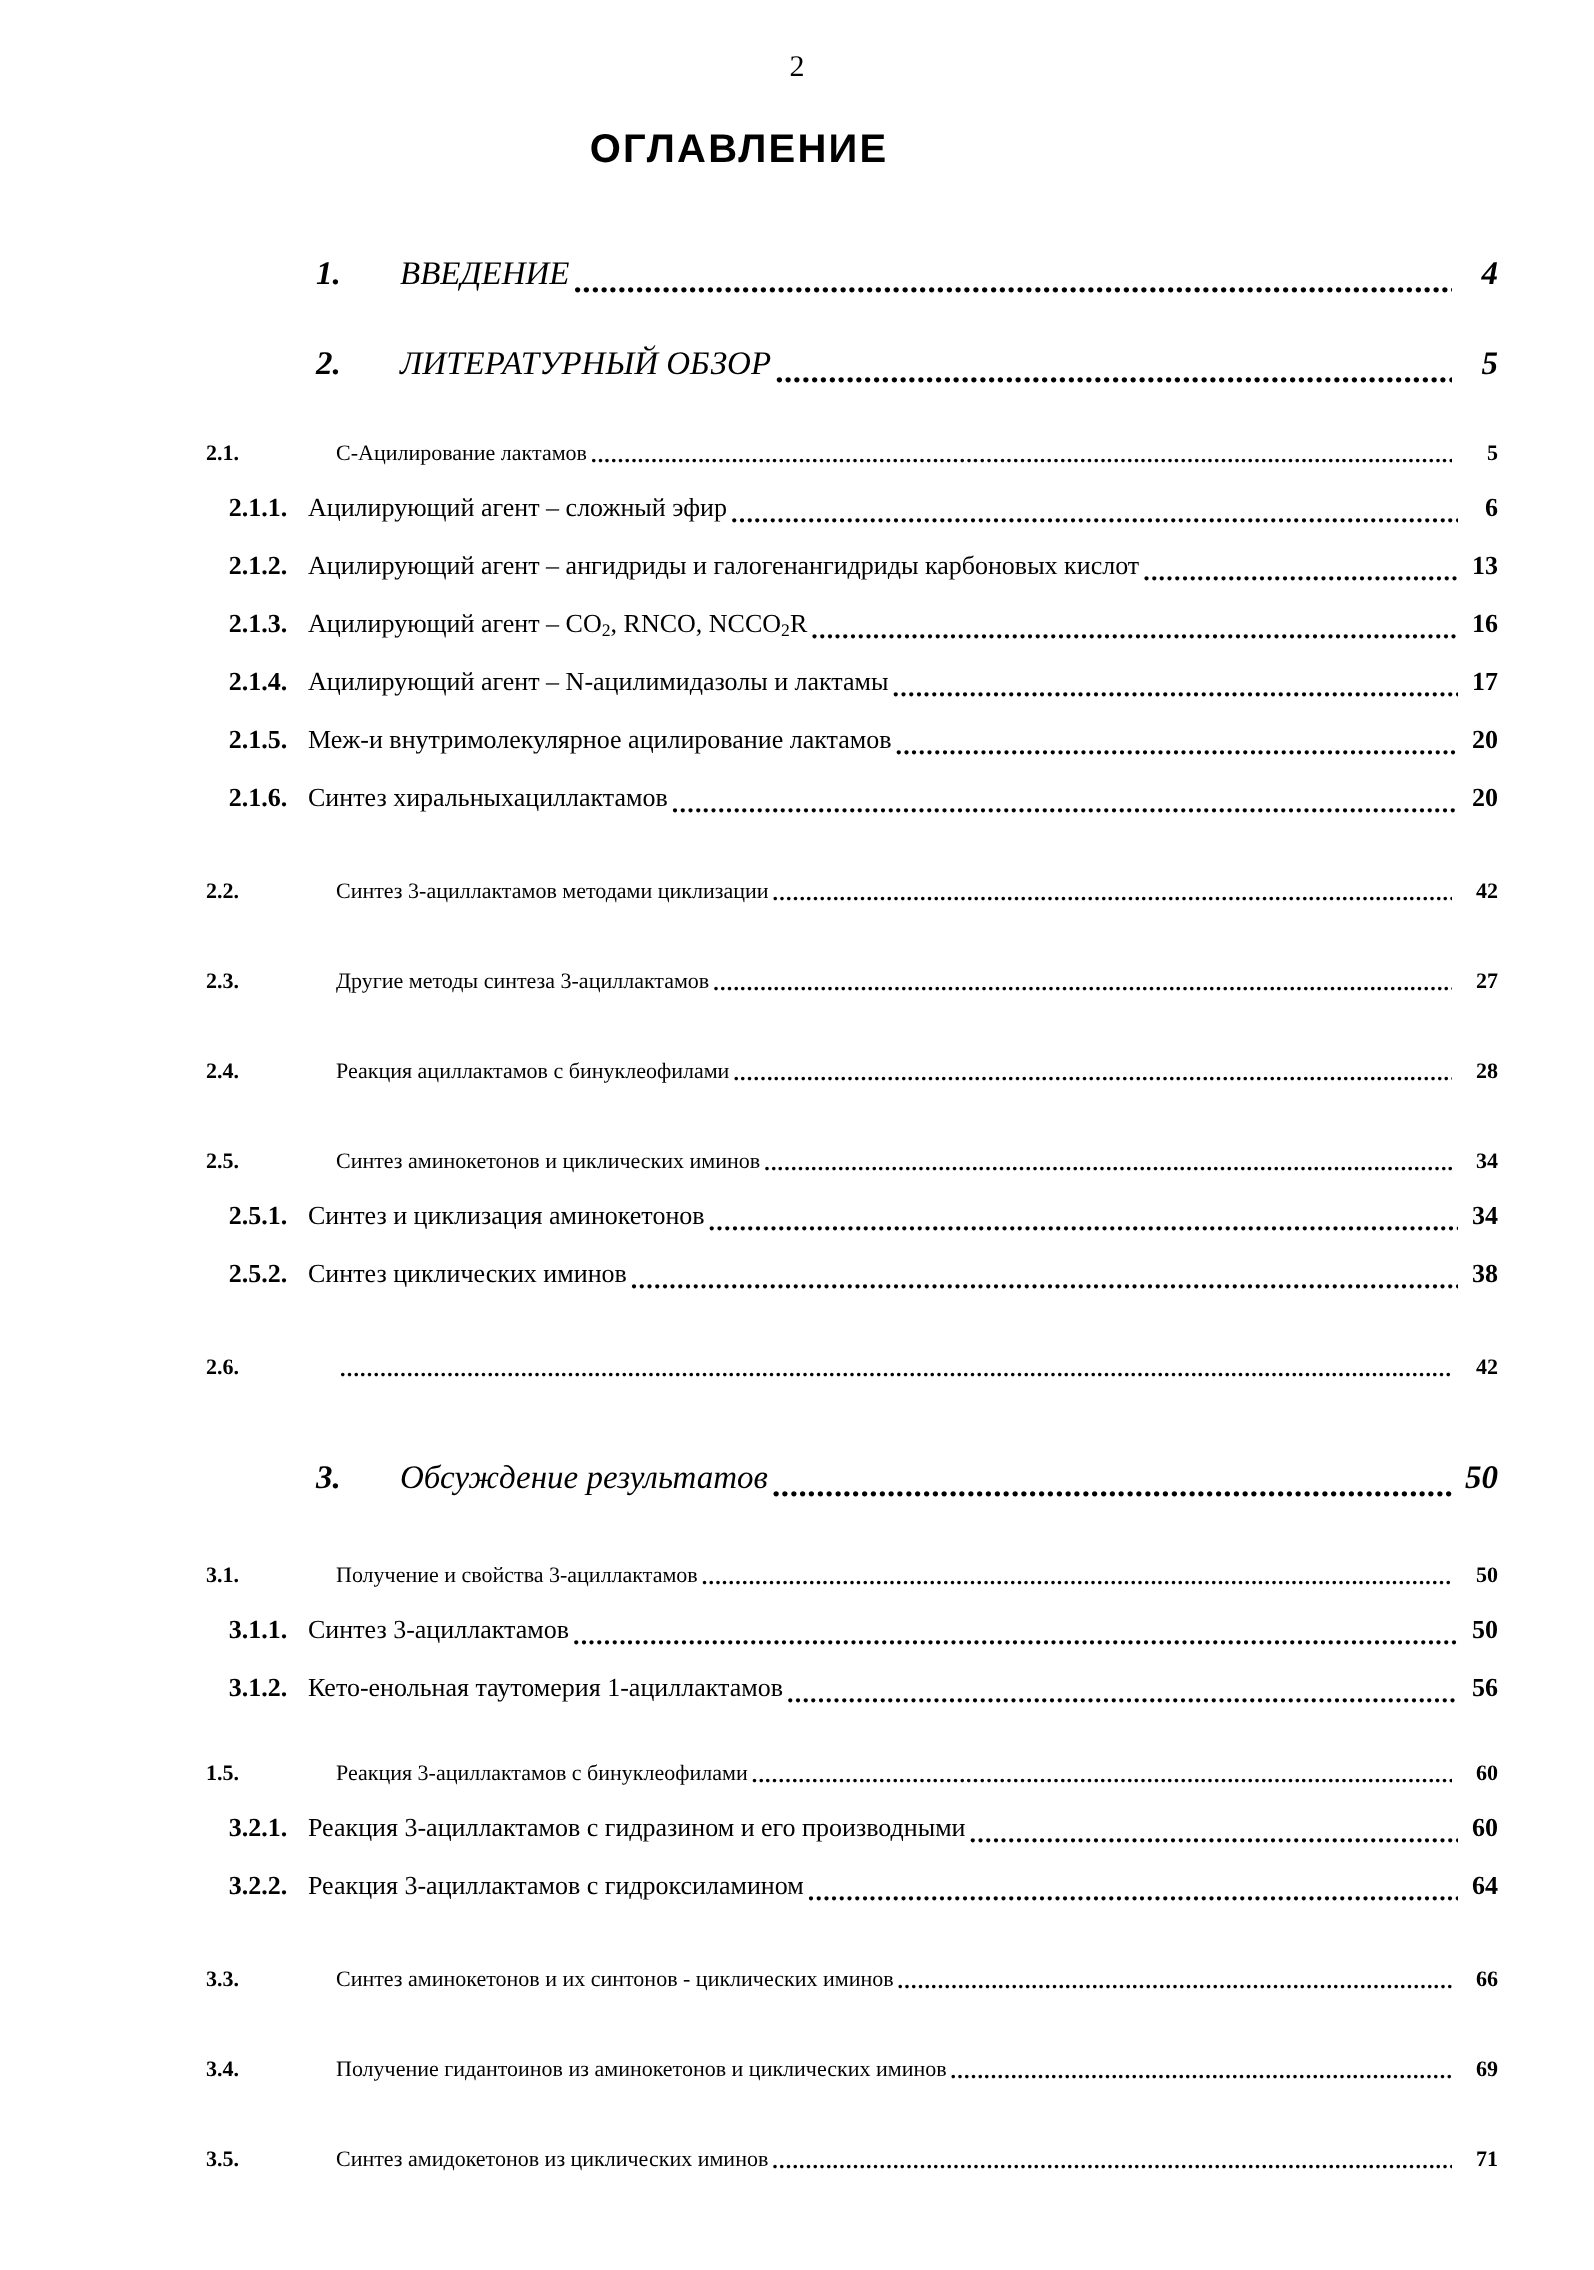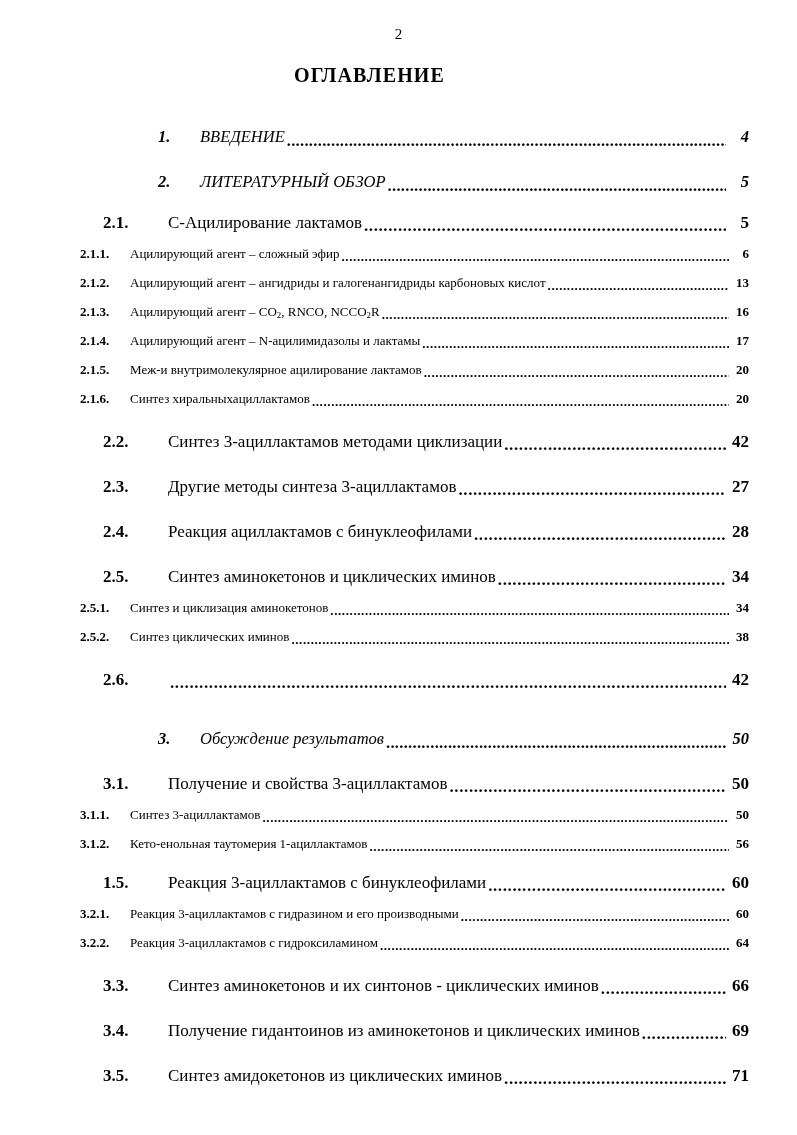--- a/index.html
+++ b/index.html
@@ -27,21 +27,21 @@
   }
   .doc-title {
     position: absolute;
     top: 64px;
     left: 0;
     width: 739px;
     text-align: center;
     font-size: 20px;
     font-weight: bold;
     letter-spacing: 1.1px;
-    font-family: Liberation Serif, serif;
+    font-family: Liberation Sans, sans-serif;
   }
   .toc {
     position: absolute;
     top: 108px;
     left: 0;
     width: 797px;
   }
   .toc-entry {
     display: flex;
     align-items: flex-end;
@@ -82,32 +82,32 @@
     font-style: italic;
     font-size: 16.5px;
     height: 39px;
   }
   .lvl1 .num { width: 42px; padding-left: 158px; }
   .lvl1 .leader::before { letter-spacing: 0.3px; font-style: normal; }
   .lvl1 .pageno { min-width: 22px; }
 
   
   .lvl2 {
-    font-size: 17px;
+    font-size: 11px;
     height: 35px;
   }
   .lvl2 .num { width: 65px; padding-left: 103px; }
   .lvl2 .pageno { min-width: 22px; }
 
   
   .lvl3 {
     font-size: 13px;
     height: 29px;
   }
-  .lvl3 .num { width: 50px; padding-left: 80px; }
+  .lvl3 .num { width: 50px; padding-left: 104px; text-align: center; }
   .lvl3 .pageno { min-width: 19px; }
 
   .gap-sm { height: 6px; }
   .gap-md { height: 10px; }
 
   sub { font-size: 0.68em; vertical-align: -0.22em; }
 </style>
 </head>
 <body>
 

